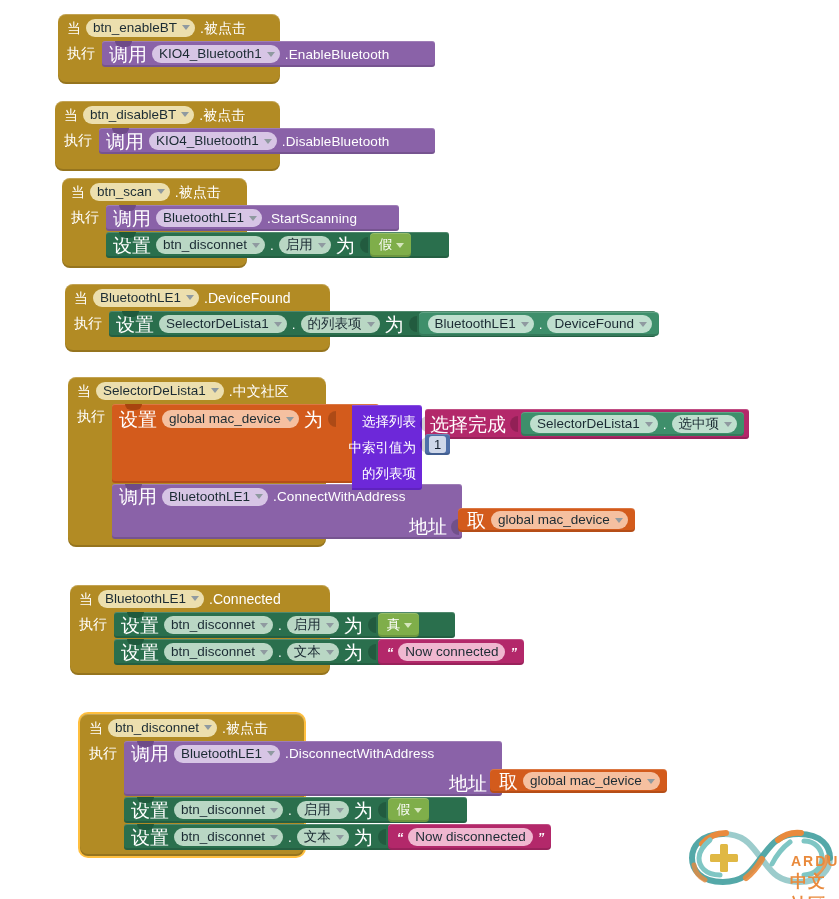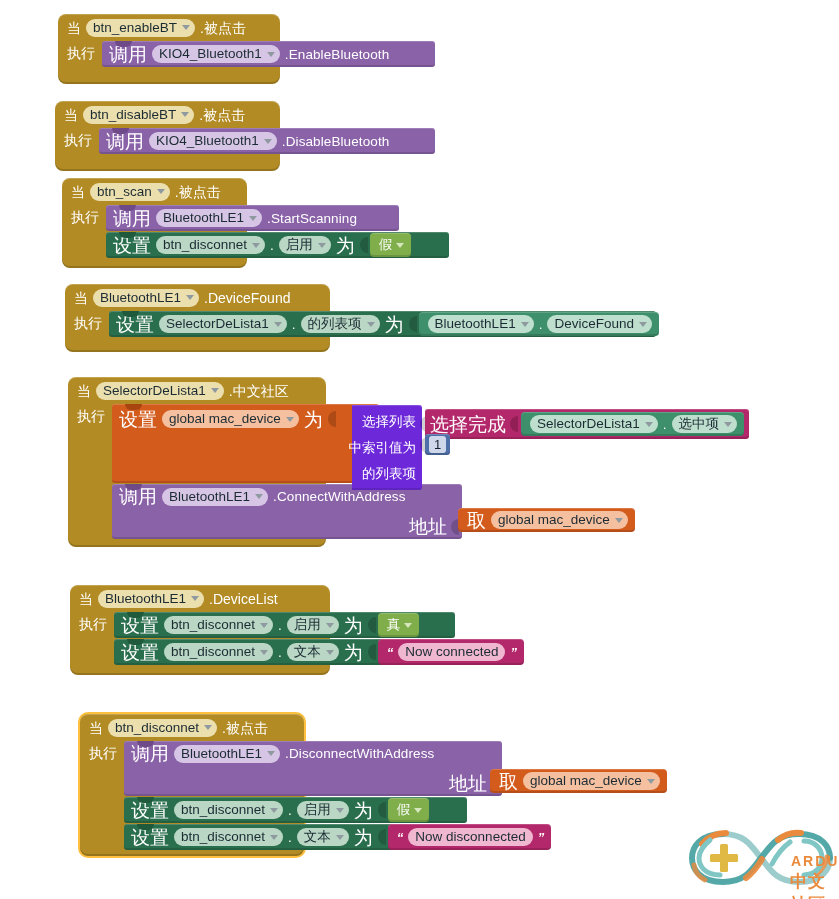--- a/index.html
+++ b/index.html
@@ -466,21 +466,21 @@
   </span>
 </div>
 
 <div class="blk event" style="left:70px; top:585px; width:260px; height:90px;">
   <div class="ev-head">
     <span class="ev-label" style="padding-top:0">当</span>
     <span class="pill light-gold">
       <span>BluetoothLE1</span>
       <span class="caret"></span>
     </span>
-    <span class="ev-label" style="padding-top:0">.DeviceList</span>
+    <span class="ev-label" style="padding-top:0">.Connected</span>
   </div>
   <div class="ev-body">
     <span class="ev-label" style="padding-top:5px">执行</span>
     <div class="ev-stack">
       <div class="stmt setr" style="width:328px;">
         <span class="notch" style="background:#1f5a3d"></span>
         <span class="kw">设置</span>
         <span class="pill light-green">
           <span>btn_disconnet</span>
           <span class="caret"></span>

